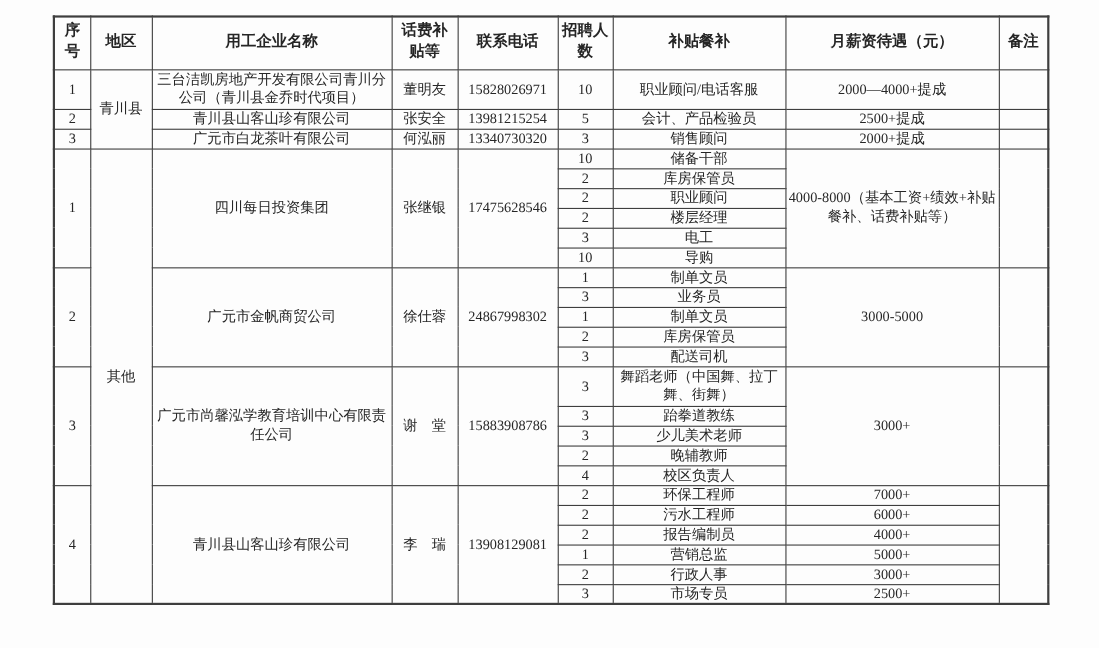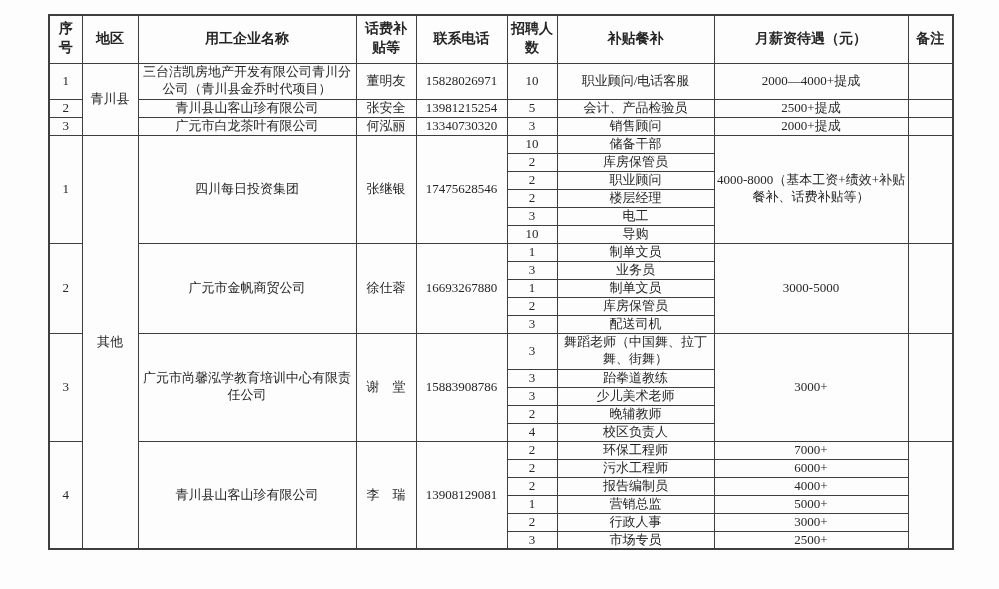--- a/index.html
+++ b/index.html
@@ -113,21 +113,21 @@
           <td>电工</td>
         </tr>
         <tr>
           <td>10</td>
           <td>导购</td>
         </tr>
         <tr>
           <td rowspan="5">2</td>
           <td rowspan="5">广元市金帆商贸公司</td>
           <td rowspan="5">徐仕蓉</td>
-          <td rowspan="5">16693267880</td>
+          <td rowspan="5">24867998302</td>
           <td>1</td>
           <td>制单文员</td>
           <td rowspan="5">3000-5000</td>
           <td rowspan="5"></td>
         </tr>
         <tr>
           <td>3</td>
           <td>业务员</td>
         </tr>
         <tr>

